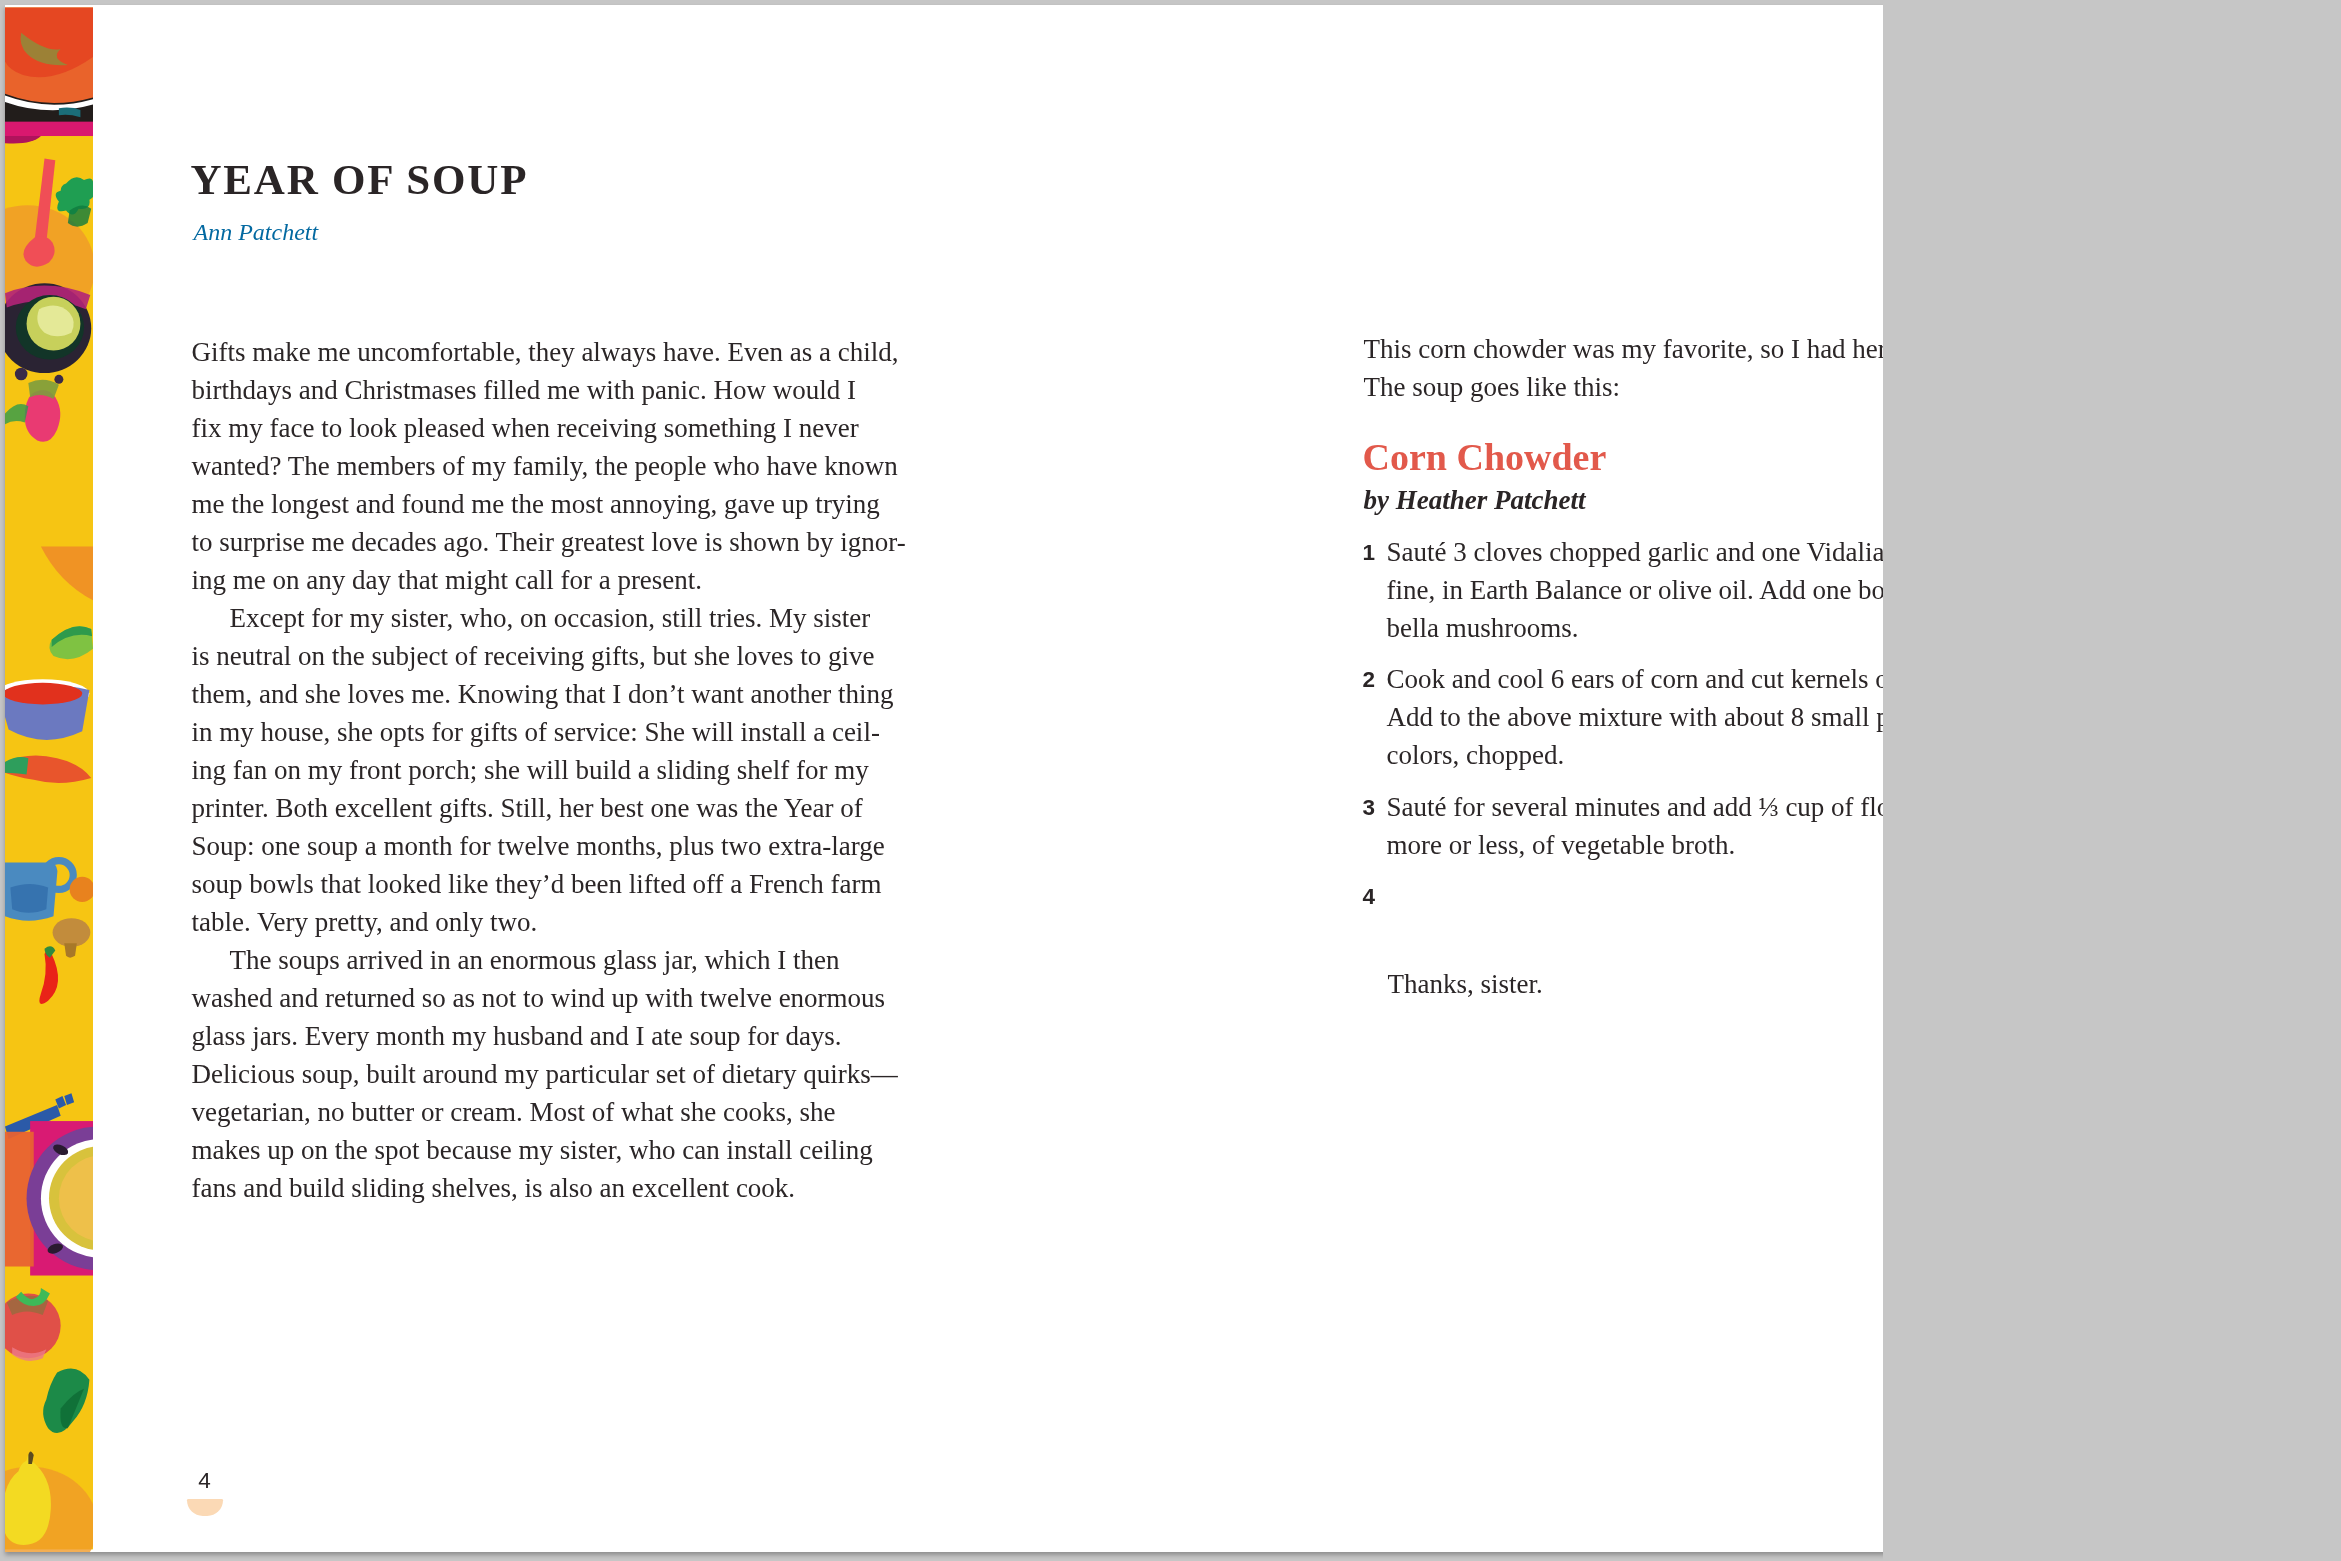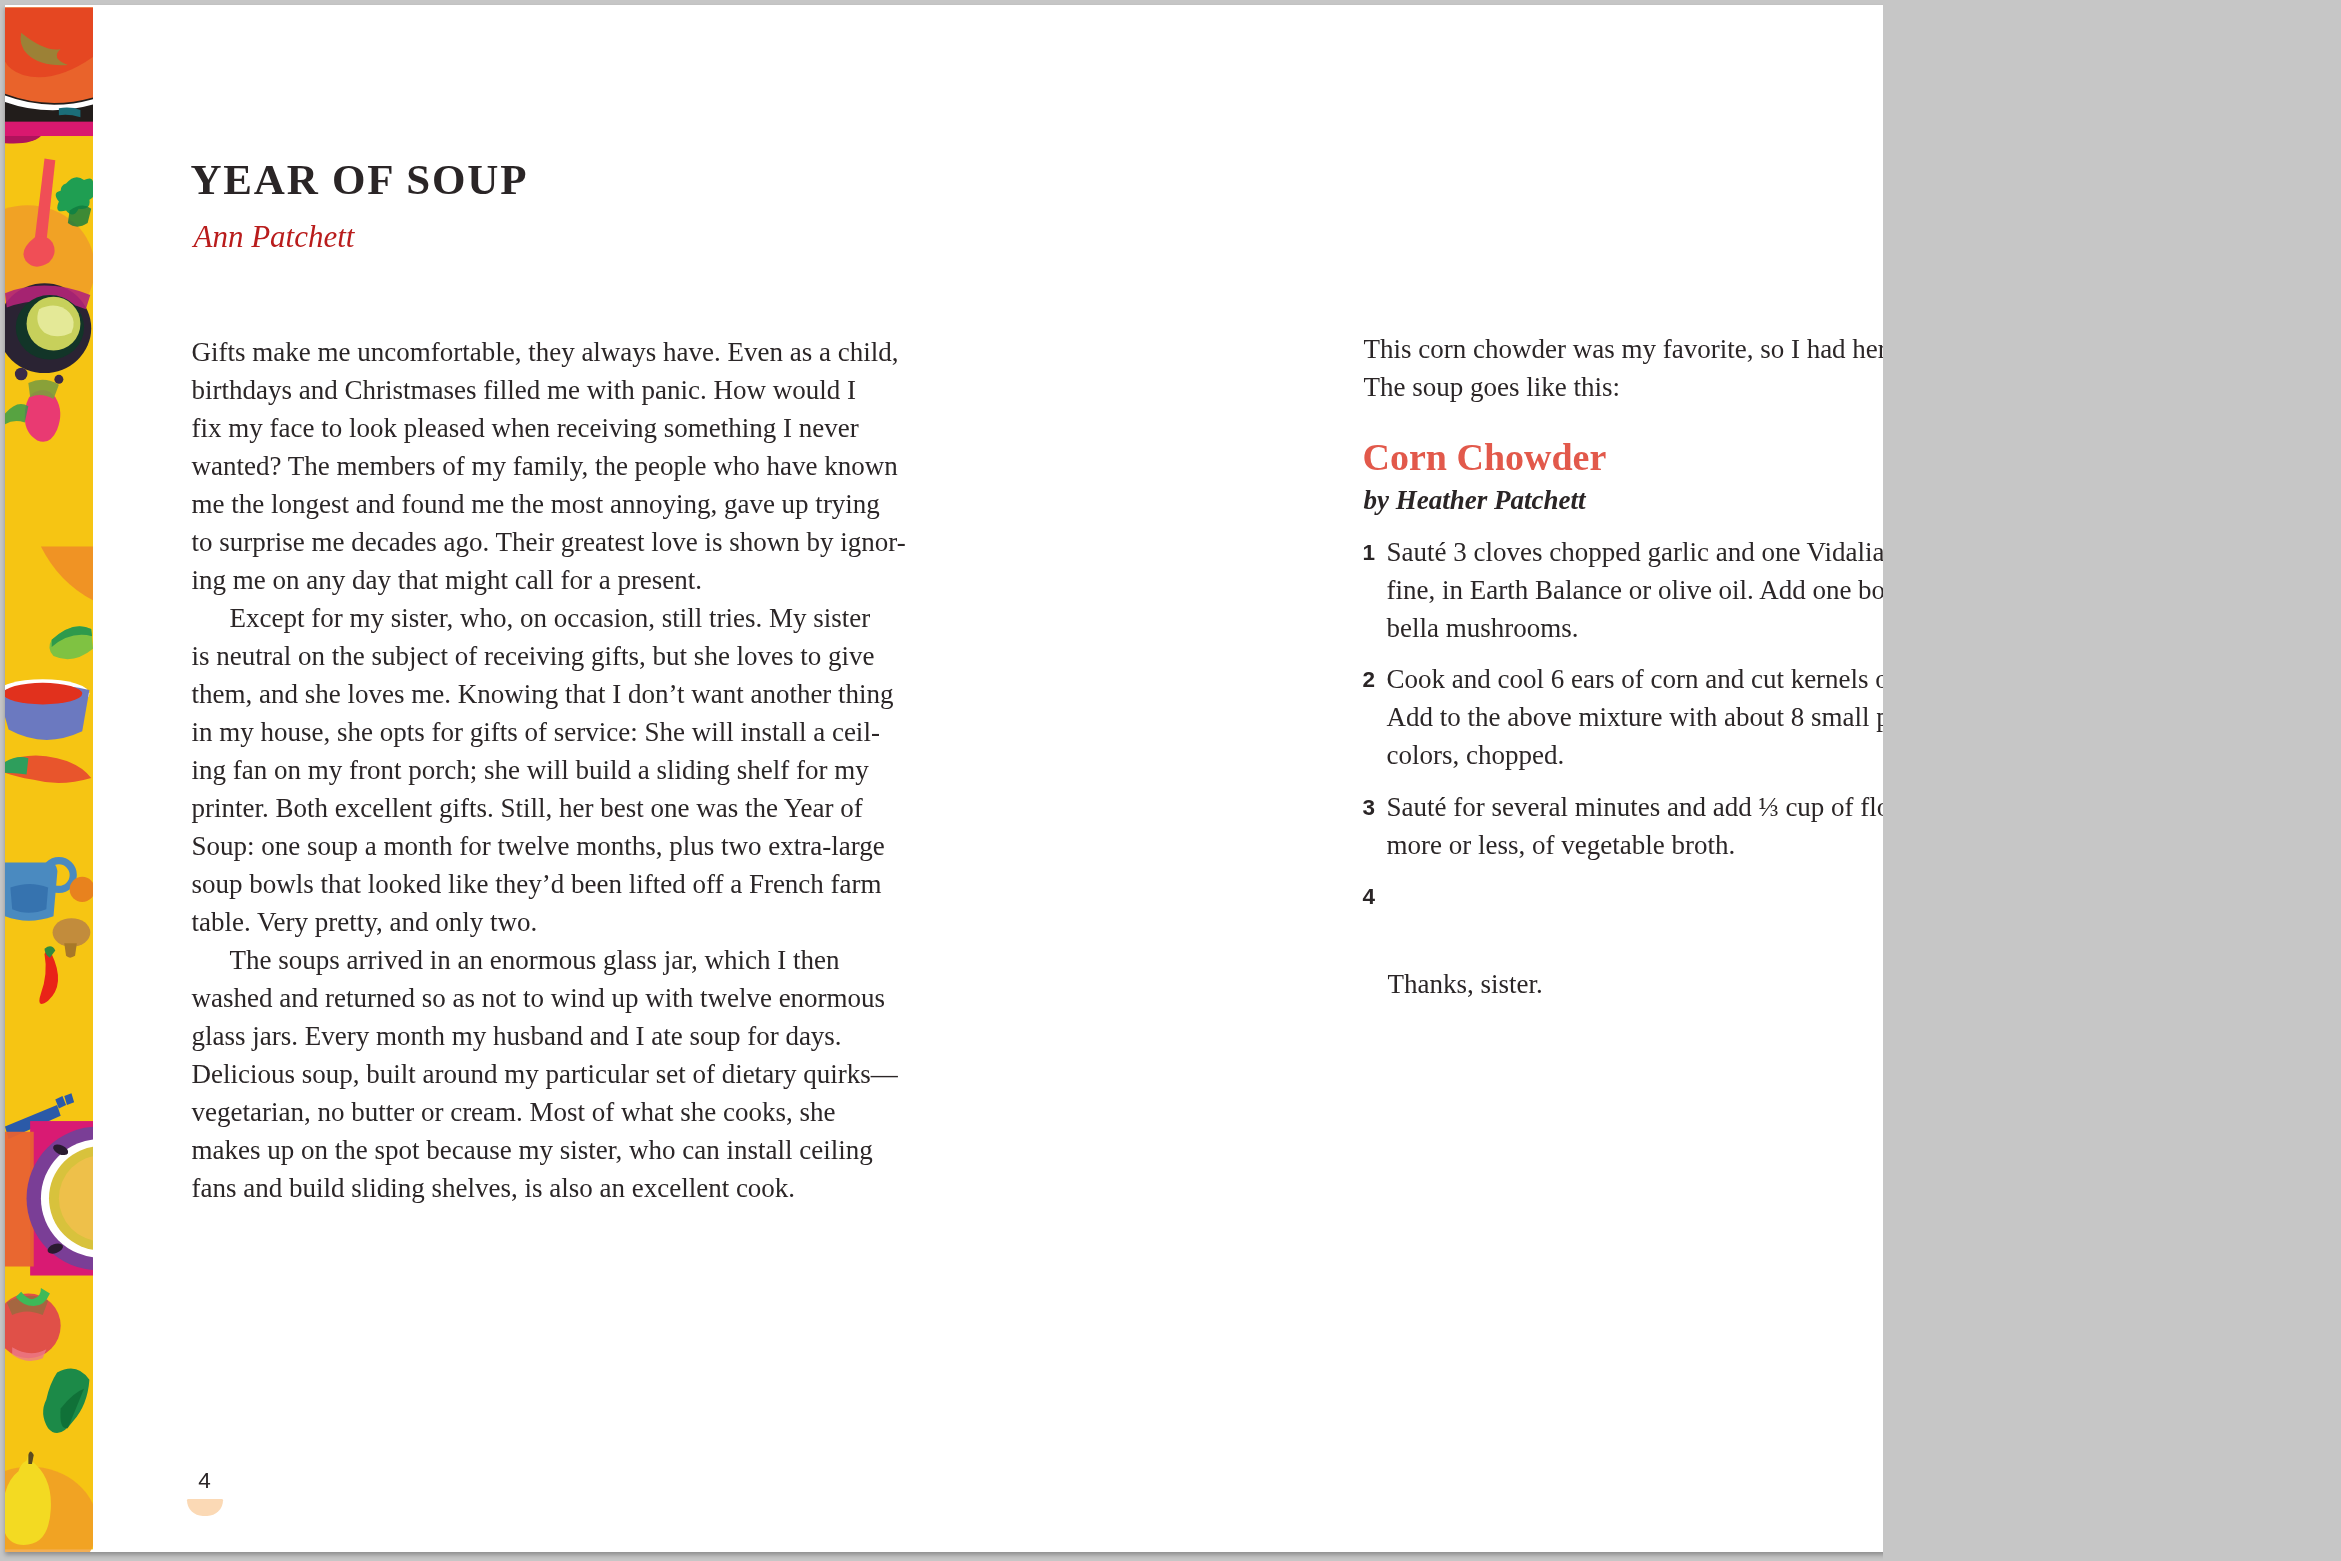--- a/index.html
+++ b/index.html
@@ -23,21 +23,21 @@
   .art{position:absolute;top:0;display:block;}
   .art-left{left:0;}
   .art-right{right:0;}
 
   .page-title{
     position:absolute;left:186px;top:150px;
     font-size:43px;font-weight:bold;letter-spacing:1.8px;color:#2a2526;
   }
   .author{
     position:absolute;left:189px;top:214px;
-    font-size:31px;font-style:italic;color:#b91c1c;
+    font-size:24px;font-style:italic;color:#0369a1;
   }
   .body-col{
     position:absolute;left:187px;top:328px;width:901px;
     font-size:27px;line-height:38px;
   }
   .body-col p{margin:0;white-space:pre-line;}
   .body-col p.indent{text-indent:38px;}
 
   .intro{
     position:absolute;left:1359px;top:325px;width:865px;

